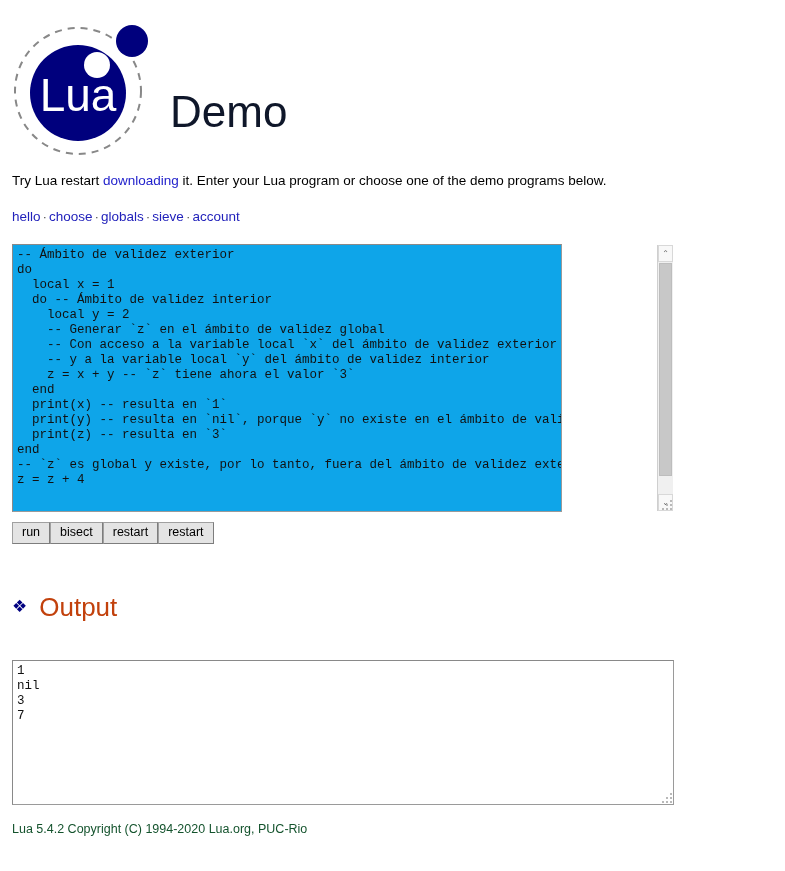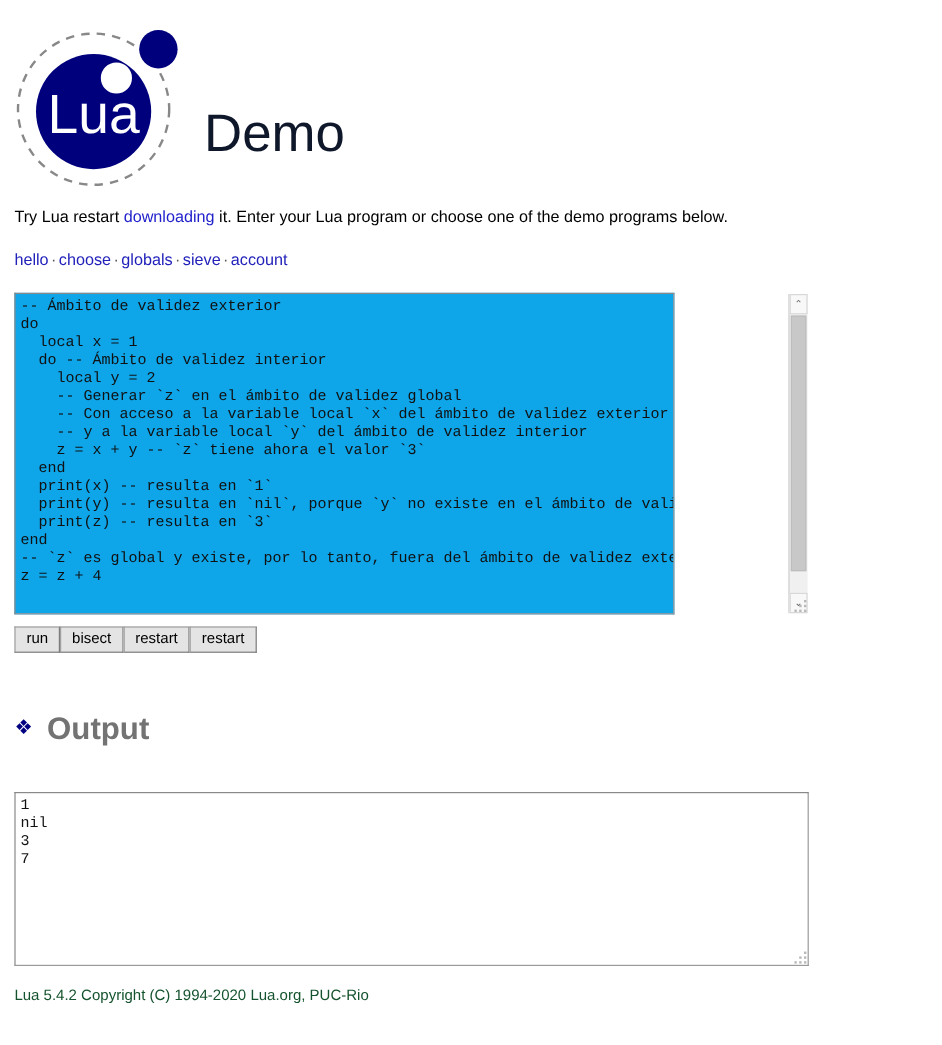--- a/index.html
+++ b/index.html
@@ -181,22 +181,22 @@
     color: #000080;
   }
   .diamond-icon {
     font-size: 17px;
     line-height: 1;
     margin-right: 12px;
     color: #000080;
   }
   .out-title {
     font-size: 26px;
-    font-weight: bold;
-    color: #737373;
+    font-weight: normal;
+    color: #c2410c;
     line-height: 1;
   }
 
   
   .out-area-wrap {
     position: relative;
     margin-top: 19px;
     width: 662px;
     height: 145px;
   }

